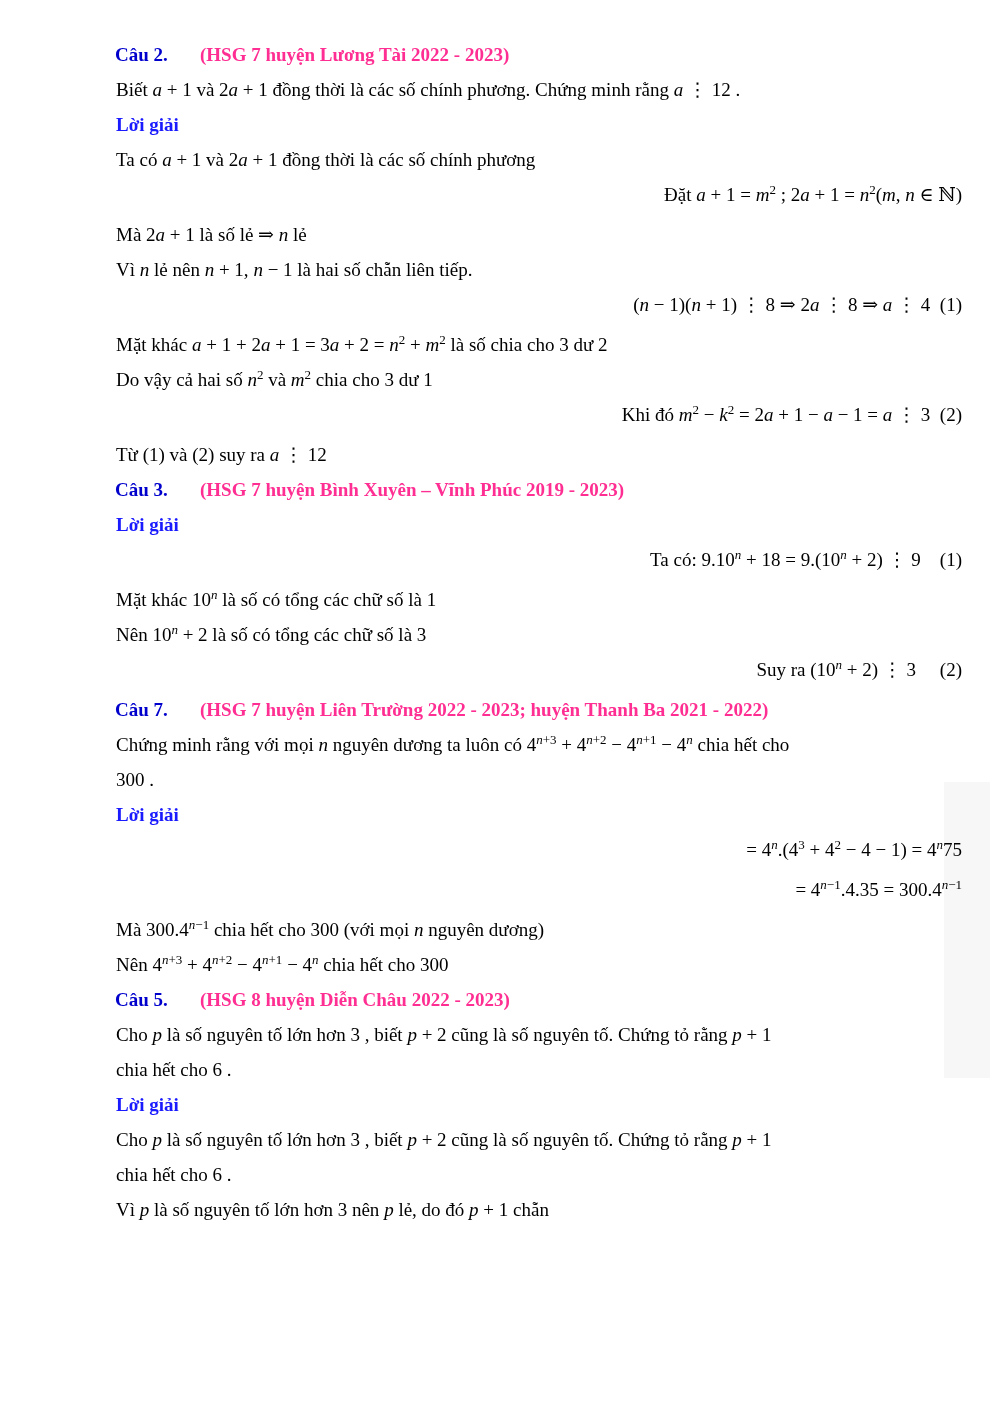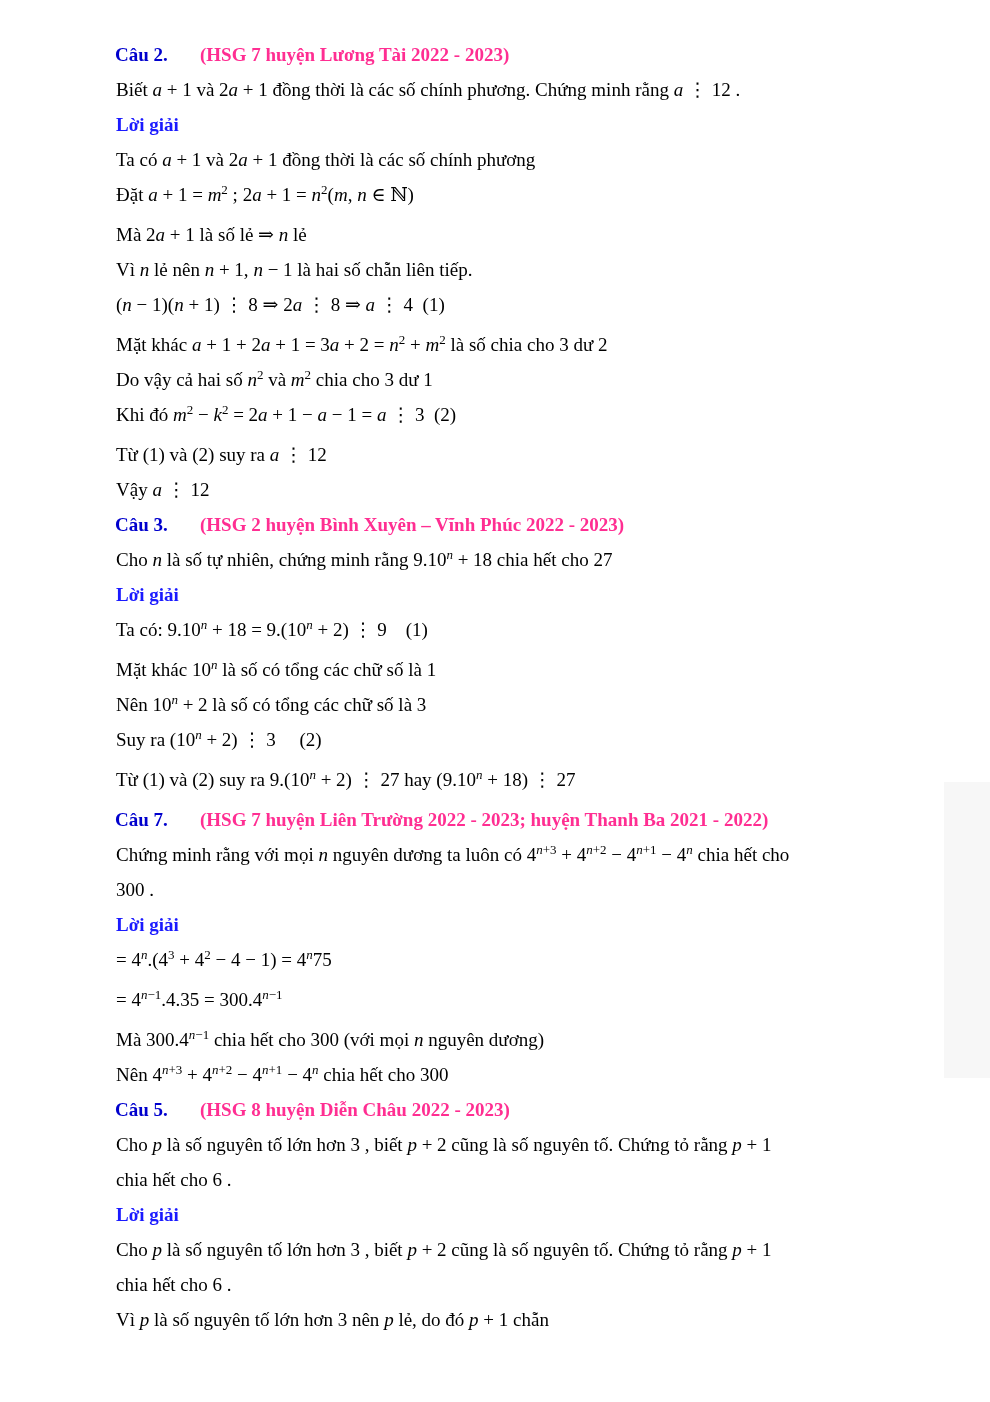--- a/index.html
+++ b/index.html
@@ -26,21 +26,21 @@
     background:var(--artifact-gray);
   }
   .qhead{
     display:flex;align-items:baseline;
     margin:0 0 13px 0;line-height:22px;font-size:19px;font-weight:bold;
   }
   .qlabel{flex:0 0 85px;margin-left:115px;color:var(--label-blue);white-space:nowrap;}
   .qsource{color:var(--source-pink);}
   .sbody{margin-left:116px;margin-right:28px;font-size:19px;}
   .sbody p{margin:0 0 13px 0;line-height:22px;}
-  .sbody p.disp{margin-bottom:18px;}
+  .sbody p.disp{margin-bottom:18px;text-align:right;}
   .ltitle{text-align:left;font-weight:bold;color:var(--solution-blue);}
   sup{font-size:13px;line-height:0;}
   i{font-style:italic;}
 </style>
 </head>
 <body>
 
 <div class="page">
   <div class="artifact"></div>
   <div class="content">
@@ -55,37 +55,34 @@
         <p class="ltitle">Lời giải</p>
         <p>Ta có <i>a</i> + 1 và 2<i>a</i> + 1 đồng thời là các số chính phương</p>
         <p class="disp">Đặt <i>a</i> + 1 = <i>m</i><sup>2</sup> ; 2<i>a</i> + 1 = <i>n</i><sup>2</sup>(<i>m</i>, <i>n</i> ∈ ℕ)</p>
         <p>Mà 2<i>a</i> + 1 là số lẻ ⇒ <i>n</i> lẻ</p>
         <p>Vì <i>n</i> lẻ nên <i>n</i> + 1, <i>n</i> − 1 là hai số chẵn liên tiếp.</p>
         <p class="disp">(<i>n</i> − 1)(<i>n</i> + 1) ⋮ 8 ⇒ 2<i>a</i> ⋮ 8 ⇒ <i>a</i> ⋮ 4&nbsp;&nbsp;(1)</p>
         <p>Mặt khác <i>a</i> + 1 + 2<i>a</i> + 1 = 3<i>a</i> + 2 = <i>n</i><sup>2</sup> + <i>m</i><sup>2</sup> là số chia cho 3 dư 2</p>
         <p>Do vậy cả hai số <i>n</i><sup>2</sup> và <i>m</i><sup>2</sup> chia cho 3 dư 1</p>
         <p class="disp">Khi đó <i>m</i><sup>2</sup> − <i>k</i><sup>2</sup> = 2<i>a</i> + 1 − <i>a</i> − 1 = <i>a</i> ⋮ 3&nbsp;&nbsp;(2)</p>
         <p>Từ (1) và (2) suy ra <i>a</i> ⋮ 12</p>
-        <p>Vậy <i>a</i> ⋮ 12</p>
       </div>
     </div>
 
     <div>
       <div class="qhead">
         <span class="qlabel">Câu 3.</span>
-        <span class="qsource">(HSG 2 huyện Bình Xuyên – Vĩnh Phúc 2022 - 2023)</span>
+        <span class="qsource">(HSG 7 huyện Bình Xuyên – Vĩnh Phúc 2019 - 2023)</span>
       </div>
       <div class="sbody">
-        <p>Cho <i>n</i> là số tự nhiên, chứng minh rằng 9.10<sup><i>n</i></sup> + 18 chia hết cho 27</p>
         <p class="ltitle">Lời giải</p>
         <p class="disp">Ta có: 9.10<sup><i>n</i></sup> + 18 = 9.(10<sup><i>n</i></sup> + 2) ⋮ 9&nbsp;&nbsp;&nbsp;&nbsp;(1)</p>
         <p>Mặt khác 10<sup><i>n</i></sup> là số có tổng các chữ số là 1</p>
         <p>Nên 10<sup><i>n</i></sup> + 2 là số có tổng các chữ số là 3</p>
         <p class="disp">Suy ra (10<sup><i>n</i></sup> + 2) ⋮ 3&nbsp;&nbsp;&nbsp;&nbsp;&nbsp;(2)</p>
-        <p class="disp">Từ (1) và (2) suy ra 9.(10<sup><i>n</i></sup> + 2) ⋮ 27 hay (9.10<sup><i>n</i></sup> + 18) ⋮ 27</p>
       </div>
     </div>
 
     <div>
       <div class="qhead">
         <span class="qlabel">Câu 7.</span>
         <span class="qsource">(HSG 7 huyện Liên Trường 2022 - 2023; huyện Thanh Ba 2021 - 2022)</span>
       </div>
       <div class="sbody">
         <p>Chứng minh rằng với mọi <i>n</i> nguyên dương ta luôn có 4<sup><i>n</i>+3</sup> + 4<sup><i>n</i>+2</sup> − 4<sup><i>n</i>+1</sup> − 4<sup><i>n</i></sup> chia hết cho</p>

